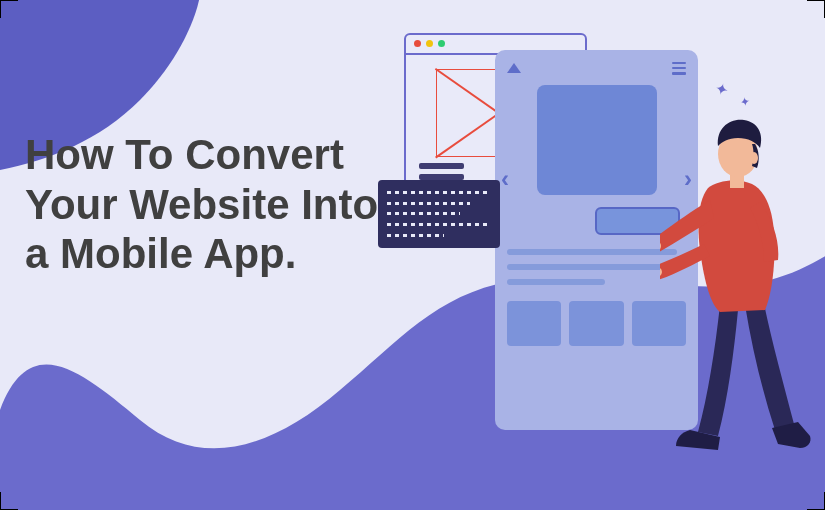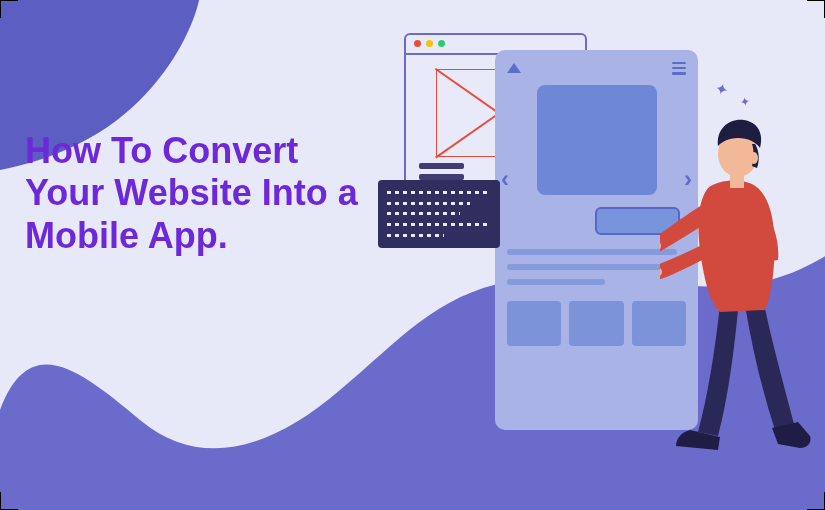--- a/index.html
+++ b/index.html
@@ -30,24 +30,24 @@
       width: 900px;
       height: 380px;
     }
 
     
     .headline {
       position: absolute;
       top: 130px;
       left: 25px;
       width: 360px;
-      font-size: 36px;
+      font-size: 42px;
       font-weight: 800;
       line-height: 1.18;
-      color: #6d28d9;
+      color: #404040;
       z-index: 10;
     }
 
     
     .browser {
       position: absolute;
       top: 33px;
       left: 404px;
       width: 183px;
       height: 167px;

